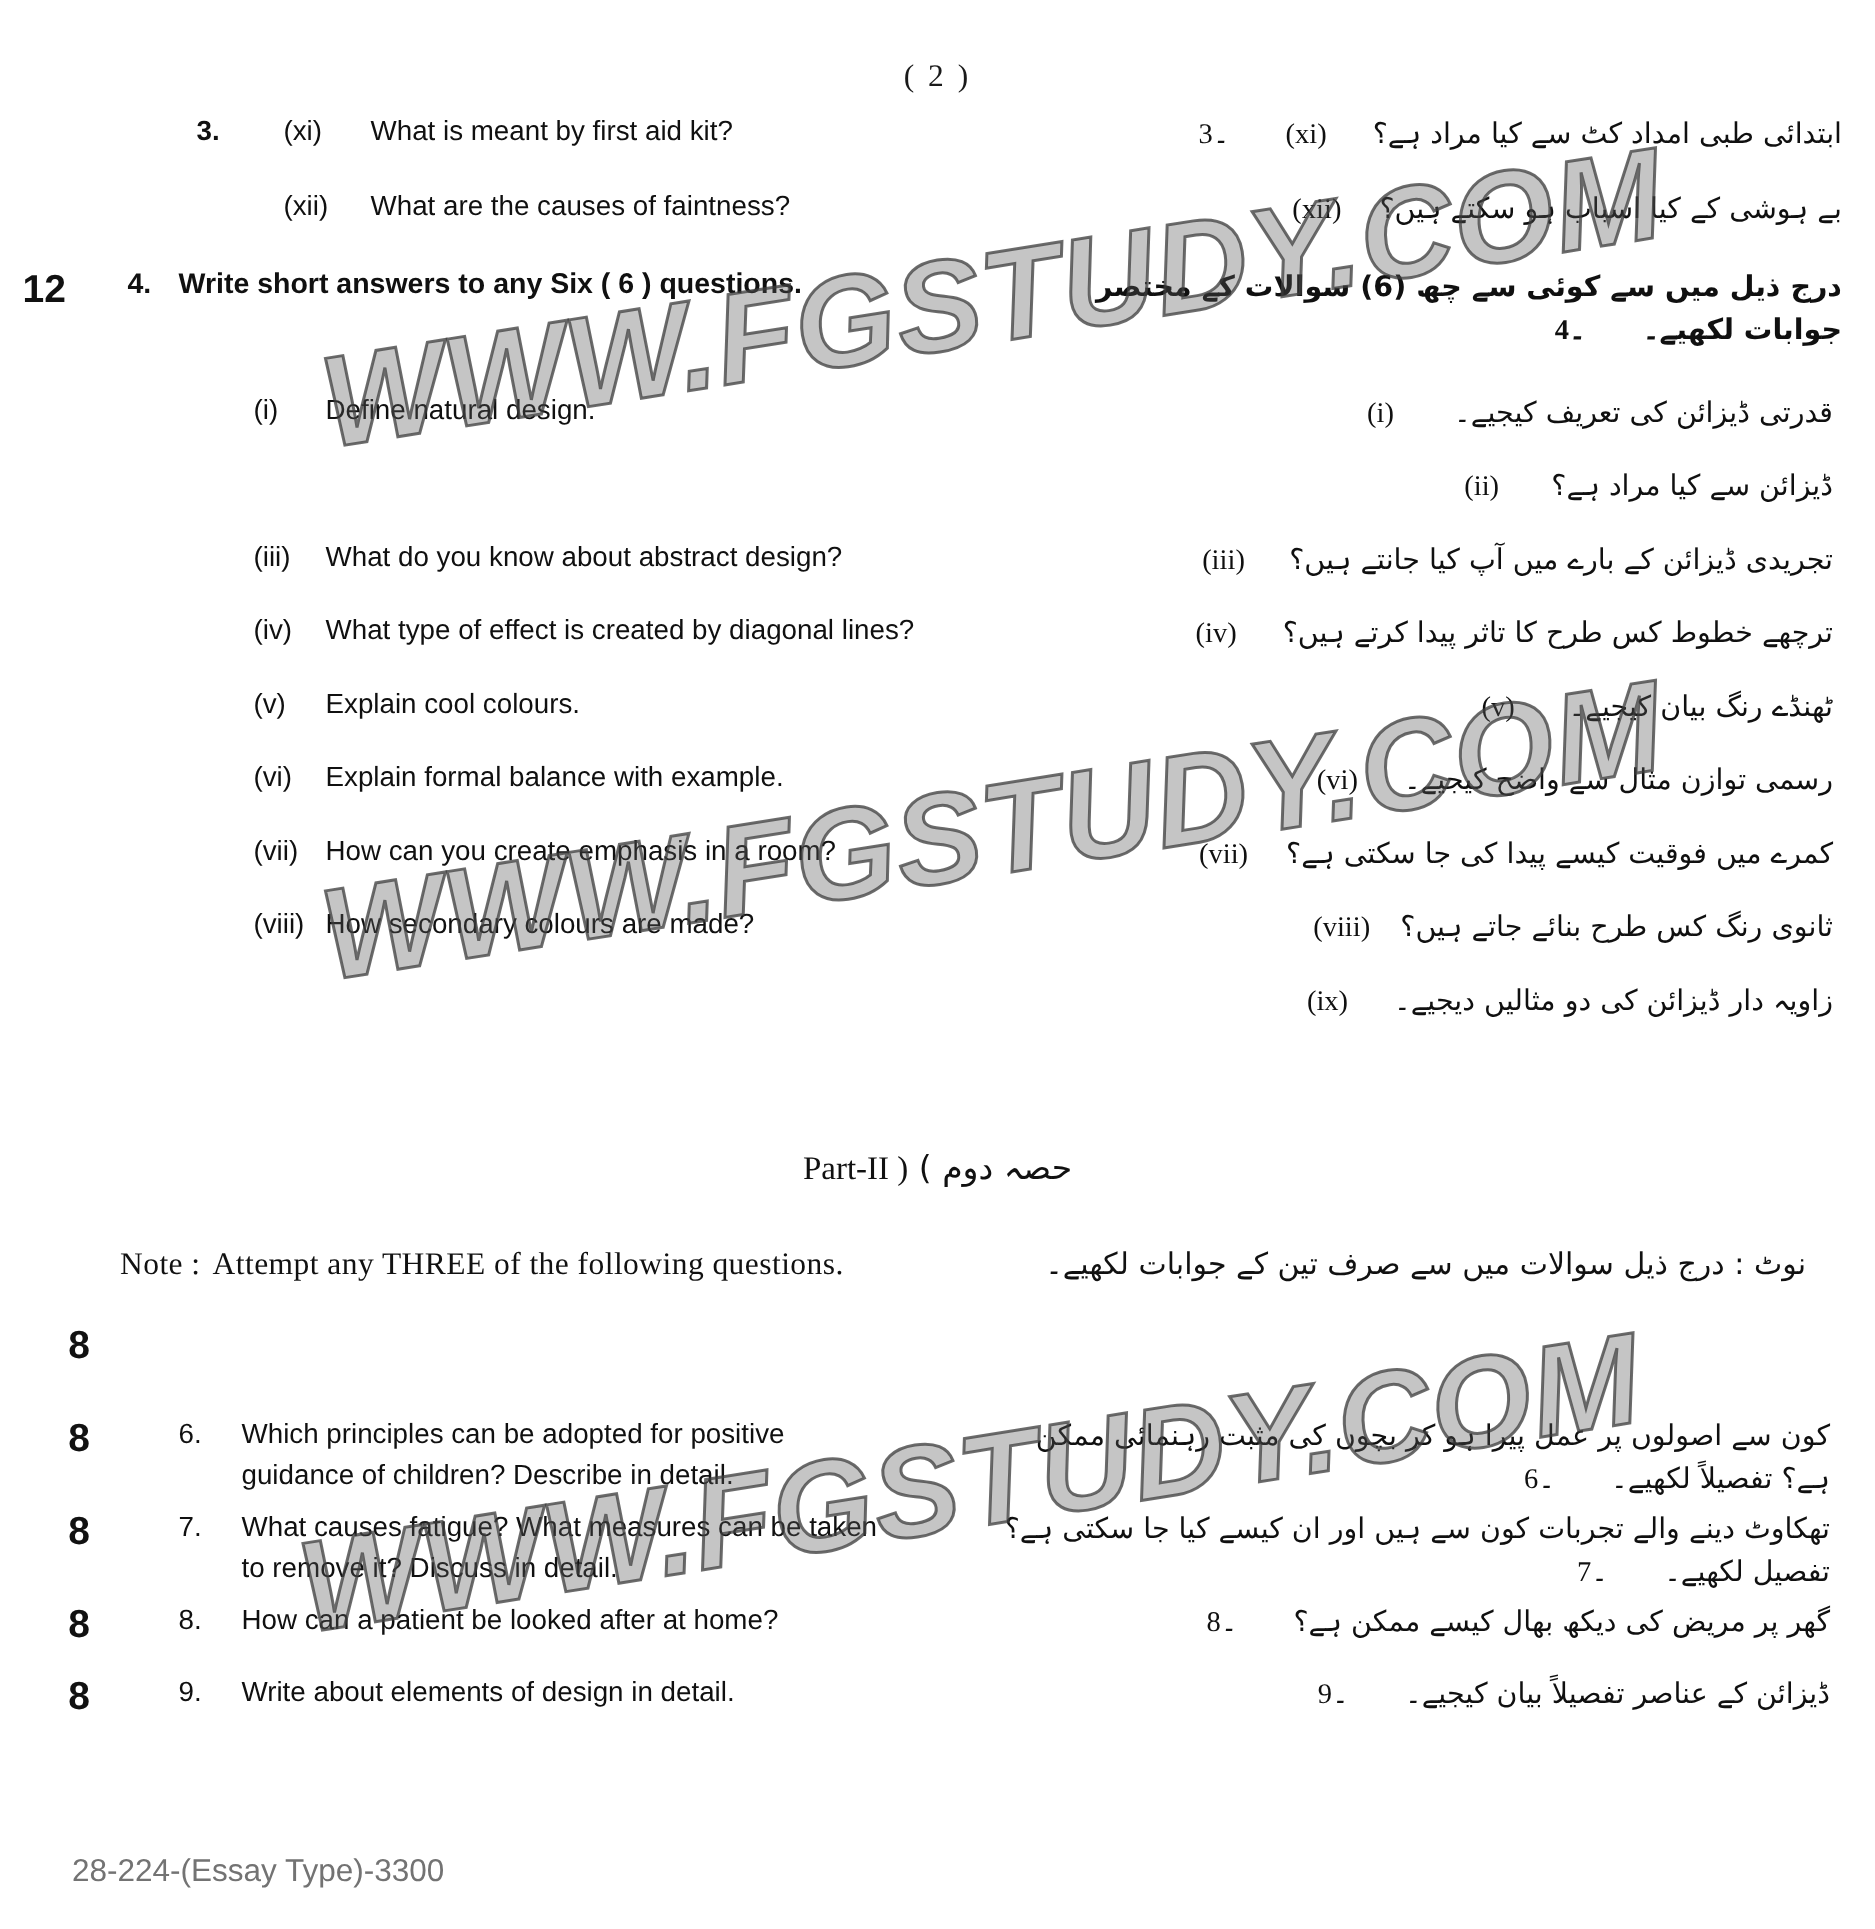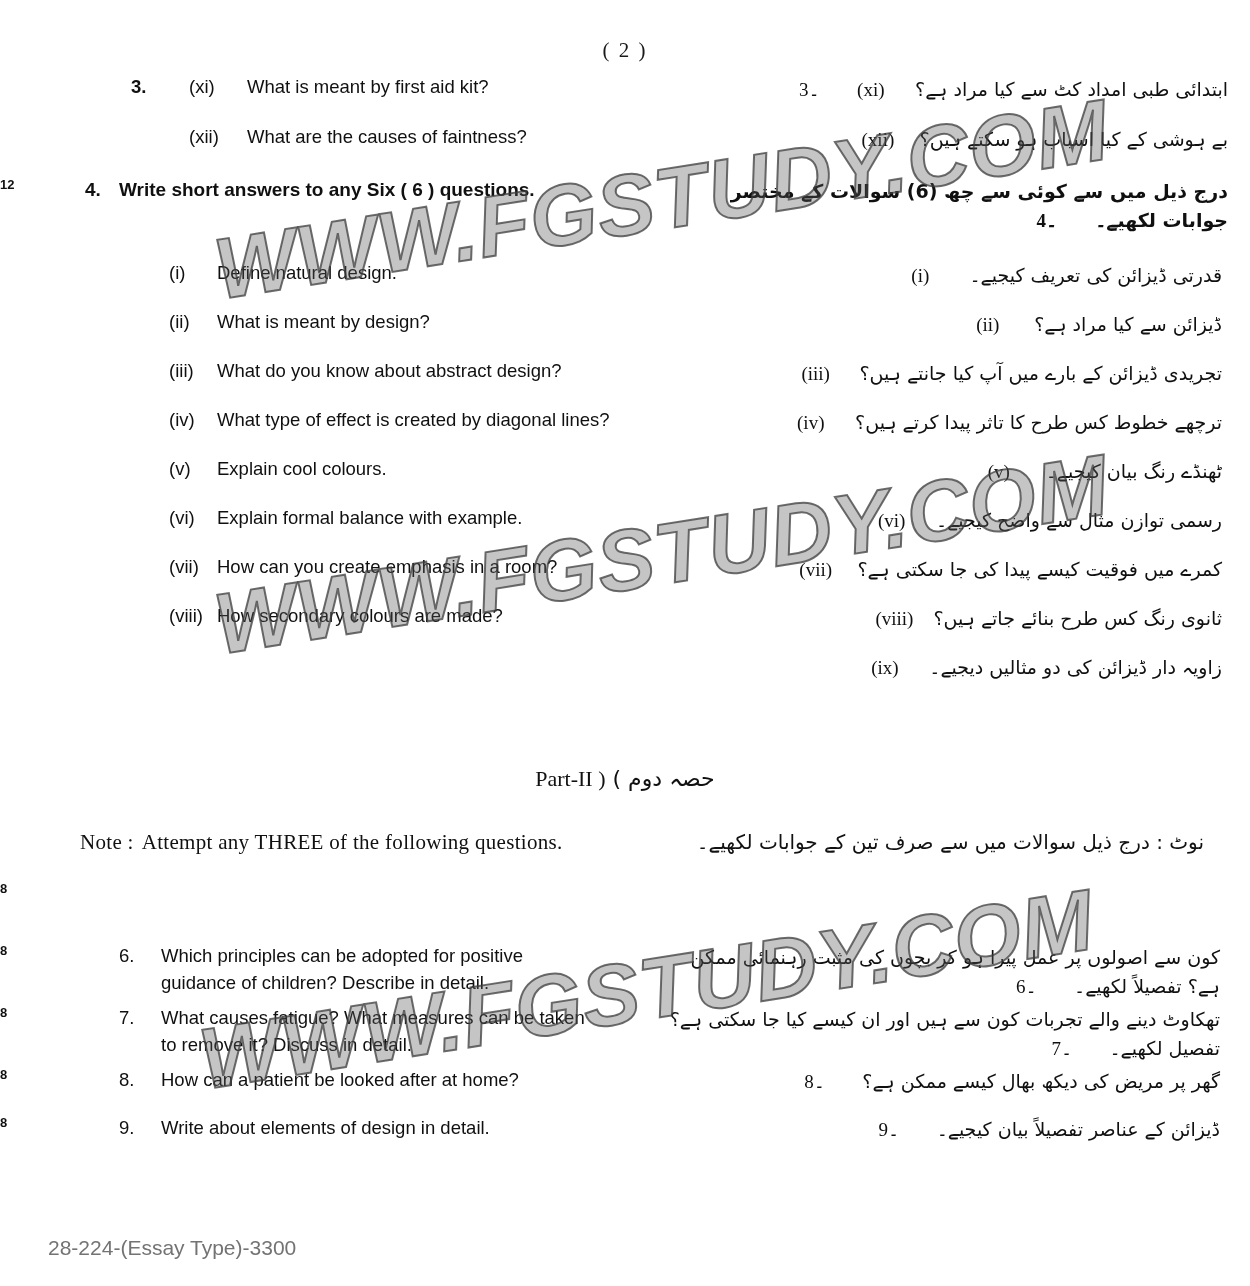--- a/index.html
+++ b/index.html
@@ -32,22 +32,22 @@
   
   .q-row {
     position: relative;
     display: flex;
     align-items: flex-start;
     min-height: 30px;
     gap: 19px;
   }
   .marks {
     width: 44px;
-    text-align: left;
-    font-size: 13px;
+    text-align: right;
+    font-size: 26px;
     font-weight: bold;
     font-family: "Liberation Sans", sans-serif;
     padding-right: 6px;
     flex: 0 0 44px;
   }
   .en {
     flex: 0 0 560px;
     font-size: 18.5px;
     line-height: 1.35;
     color: #101010;
@@ -265,23 +265,20 @@
         <span class="num-en" style="min-width:48px;">(i)</span><span>Define natural design.</span>
       </div>
       <div class="ur">
         <span>قدرتی ڈیزائن کی تعریف کیجیے۔</span>
         <span class="num-ur">(i)</span>
       </div>
     </div>
 
     <div class="q-row">
       <div class="marks"></div>
-      <div class="en">
-        <span class="num-en" style="min-width:48px;">(ii)</span><span>What is meant by design?</span>
-      </div>
       <div class="ur">
         <span>ڈیزائن سے کیا مراد ہے؟</span>
         <span class="num-ur">(ii)</span>
       </div>
     </div>
 
     <div class="q-row">
       <div class="marks"></div>
       <div class="en">
         <span class="num-en" style="min-width:48px;">(iii)</span><span>What do you know about abstract design?</span>

